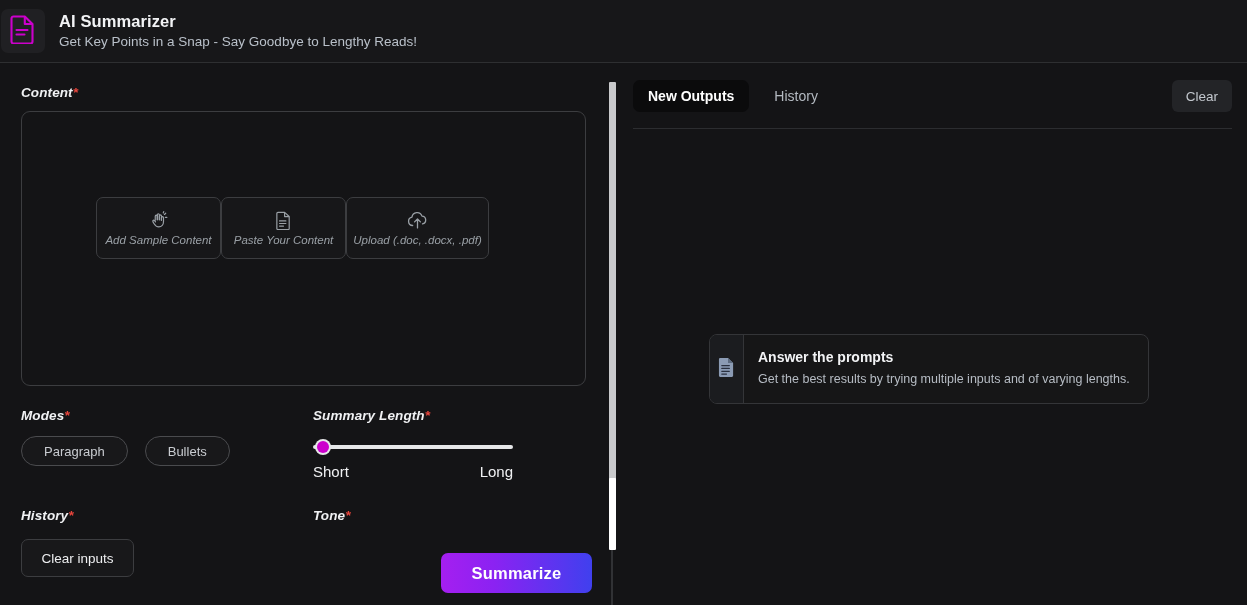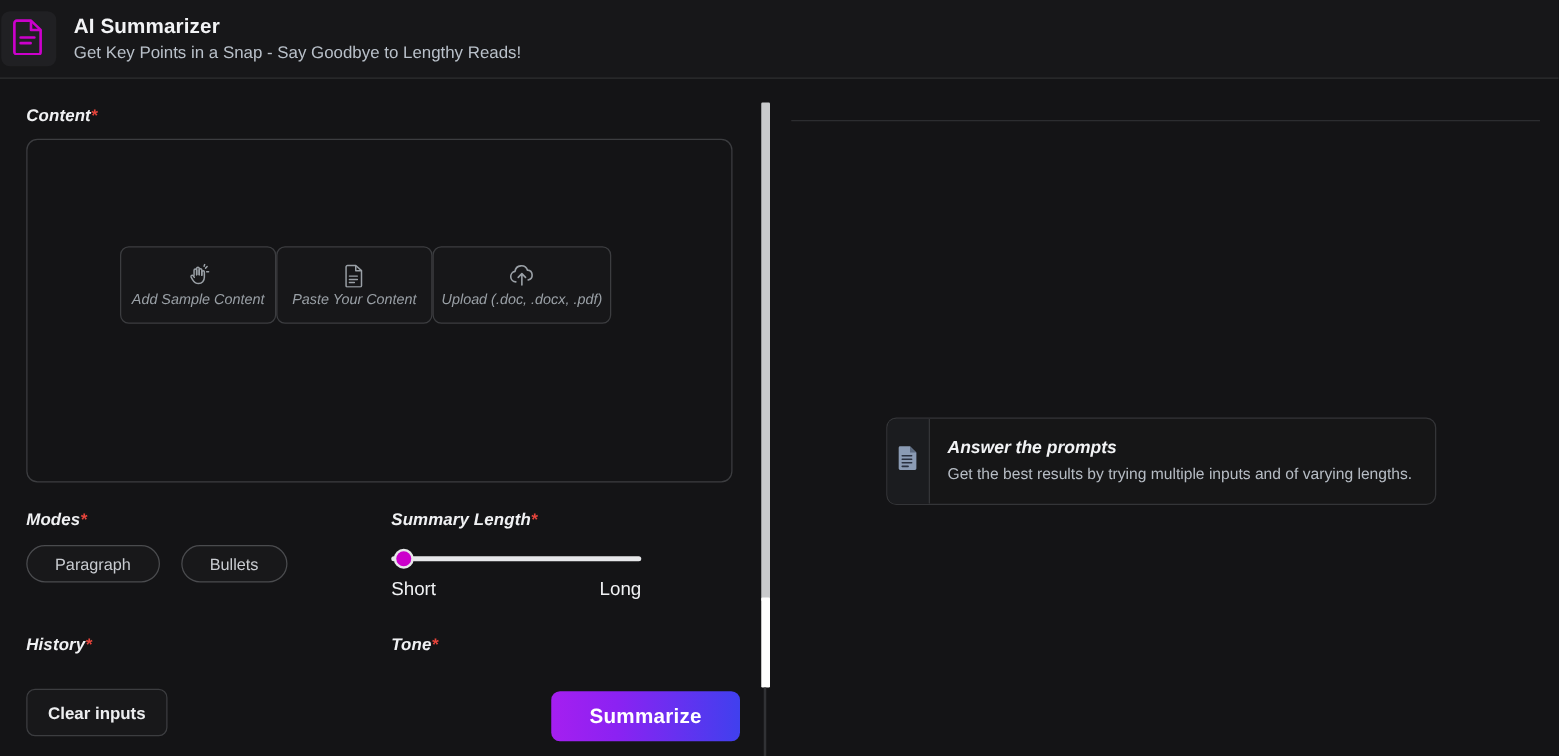--- a/index.html
+++ b/index.html
@@ -120,26 +120,25 @@
   .slider-ends {
     display: flex; justify-content: space-between;
     width: 200px; margin-top: 10px;
     font-size: 15px; color: #f0f1f3;
   }
 
   
   .row3 { display: flex; margin-top: 28px; }
   .row3 .c1 { width: 292px; }
   .clear-inputs {
-    margin-top: 28px; width: 113px; height: 38px;
+    margin-top: 16px; width: 113px; height: 38px;
     border: 1px solid #3c3d40; border-radius: 7px;
     background: #18181a; color: #edeef0; font-size: 13.5px;
     display: flex; align-items: center; justify-content: center;
     cursor: pointer;
-    font-weight: bold;
   }
   .summarize-btn {
     position: absolute; left: 441px; top: 553px;
     width: 151px; height: 40px; border: none; border-radius: 7px;
     background: linear-gradient(90deg, #a51ff0 0%, #8b22f2 35%, #4040ee 100%);
     color: #fff; font-size: 16.5px; font-weight: bold;
     font-family: "Liberation Sans", sans-serif;
     cursor: pointer; letter-spacing: .2px;
   }
 
@@ -179,21 +178,21 @@
     background: #161617; display: flex; align-items: stretch;
     overflow: hidden;
   }
   .hint-icon-cell {
     width: 34px; flex: none; background: #1b1c1f;
     border-right: 1px solid #343538;
     display: flex; align-items: center; justify-content: center;
   }
   .hint-body { padding: 13px 0 0 14px; }
   .hint-title {
-    font-size: 14px; font-weight: bold; color: #f2f3f5; line-height: 18px; font-style: italic;
+    font-size: 14px; font-weight: bold; color: #f2f3f5; line-height: 18px;
   }
   .hint-sub {
     font-size: 12.5px; color: #b6bcc4; margin-top: 5px; line-height: 16px;
   }
 </style>
 </head>
 <body>
 
 <div class="app">
 
@@ -309,20 +308,29 @@
 
   <button class="summarize-btn">Summarize</button>
 
   <div class="divider-col">
     <div class="scroll-track"></div>
     <div class="scroll-thumb"></div>
     <div class="scroll-rail"></div>
   </div>
 
   <div class="right-panel">
+    <div class="tabs-row">
+      <div class="tab-active">
+        <span>New Outputs</span>
+      </div>
+      <div class="tab-inactive">
+        <span>History</span>
+      </div>
+      <button class="clear-btn">Clear</button>
+    </div>
     <div class="tabs-divider"></div>
   </div>
 
   <div class="hint-card">
     <div class="hint-icon-cell">
       <span>
         <svg width="17" height="21" viewBox="0 0 18 22" fill="none">
           <path d="M2.2 1h8.4l5.4 5.2v13.6a1.2 1.2 0 0 1-1.2 1.2H2.2A1.2 1.2 0 0 1 1 19.8V2.2A1.2 1.2 0 0 1 2.2 1z" fill="#8b9bb4"></path>
           <path d="M10.6 1.2v5h5.2" fill="#5d6b80"></path>
           <path d="M4 9h8M4 12h8M4 15h8M4 18h5" stroke="#2a3140" stroke-width="1.3" stroke-linecap="round"></path>

